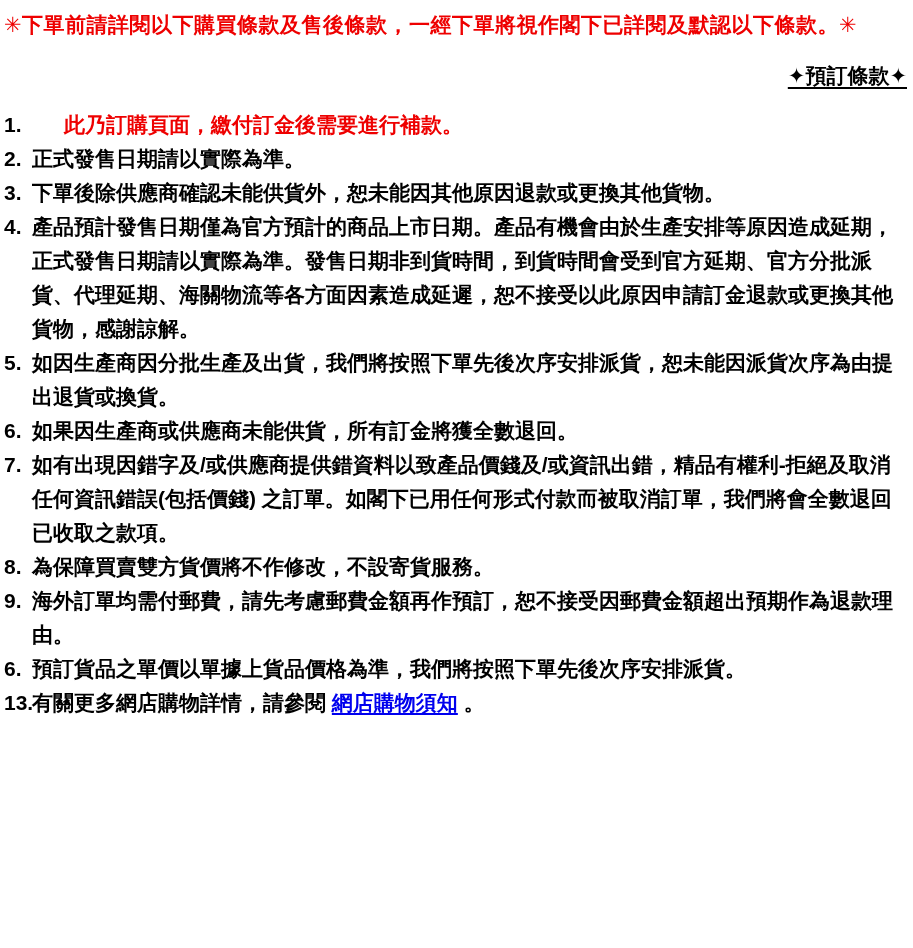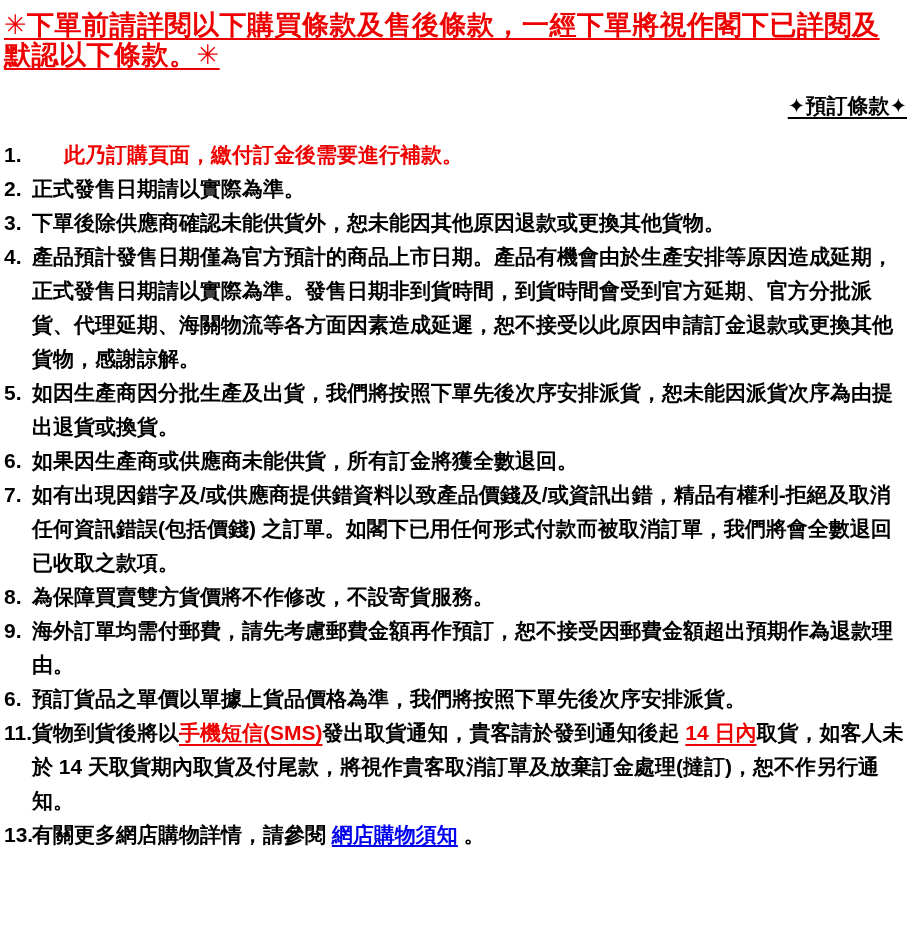--- a/index.html
+++ b/index.html
@@ -17,23 +17,22 @@
   .page{
     width:913px;
     min-height:948px;
     box-sizing:border-box;
     padding:10px 6px 12px 4px;
     background:#ffffff;
     overflow:hidden;
   }
   .notice{
     color:var(--red);
-    font-size:27px;
+    font-size:21px;
     line-height:30px;
-    text-decoration:underline;
     text-decoration-thickness:2px;
     text-underline-offset:4px;
     letter-spacing:0.5px;
   }
   .section-title{
     margin-top:21px;
     font-size:21px;
     line-height:30px;
     color:var(--text);
     text-decoration:underline;
@@ -120,22 +119,18 @@
       </div>
       <div class="term">
         <span class="term-num">9.</span>
         <span class="term-text"><span>海外訂單均需付郵費，請先考慮郵費金額再作預訂，恕不接受因郵費金額超出預期作為退款理由。</span></span>
       </div>
       <div class="term">
         <span class="term-num">6.</span>
         <span class="term-text"><span>預訂貨品之單價以單據上貨品價格為準，我們將按照下單先後次序安排派貨。</span></span>
       </div>
       <div class="term">
-        <span class="term-num">11.</span>
-        <span class="term-text"><span>貨物到貨後將以</span><span class="seg-red-underline">手機短信(SMS)</span><span>發出取貨通知，貴客請於發到通知後起 </span><span class="seg-red-underline">14 日內</span><span>取貨，如客人未於 14 天取貨期內取貨及付尾款，將視作貴客取消訂單及放棄訂金處理(撻訂)，恕不作另行通知。</span></span>
-      </div>
-      <div class="term">
         <span class="term-num">13.</span>
         <span class="term-text"><span>有關更多網店購物詳情，請參閱 </span><a class="seg-link">網店購物須知</a><span> 。</span></span>
       </div>
     </div>
 
 </div>
 
 </body></html>

